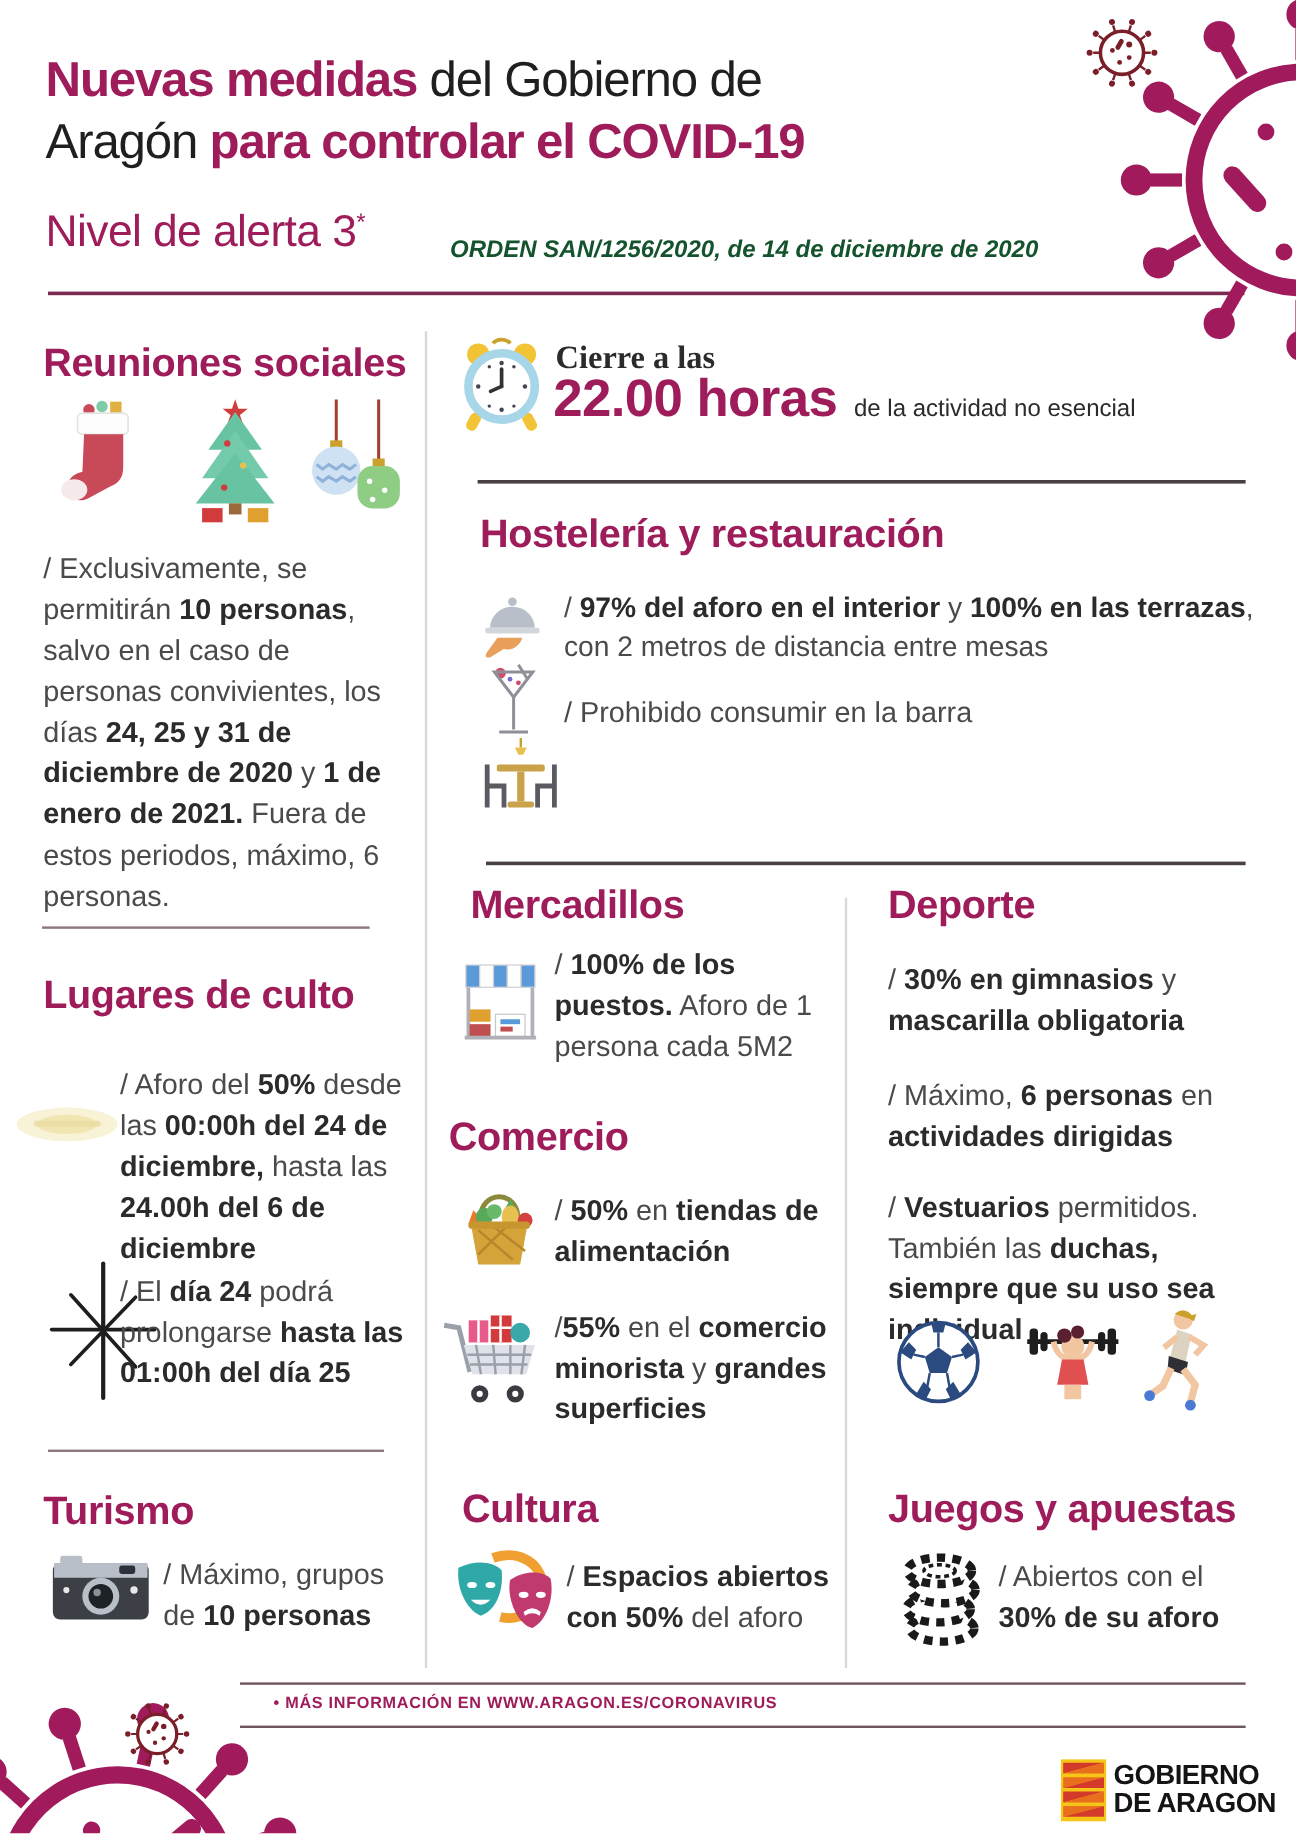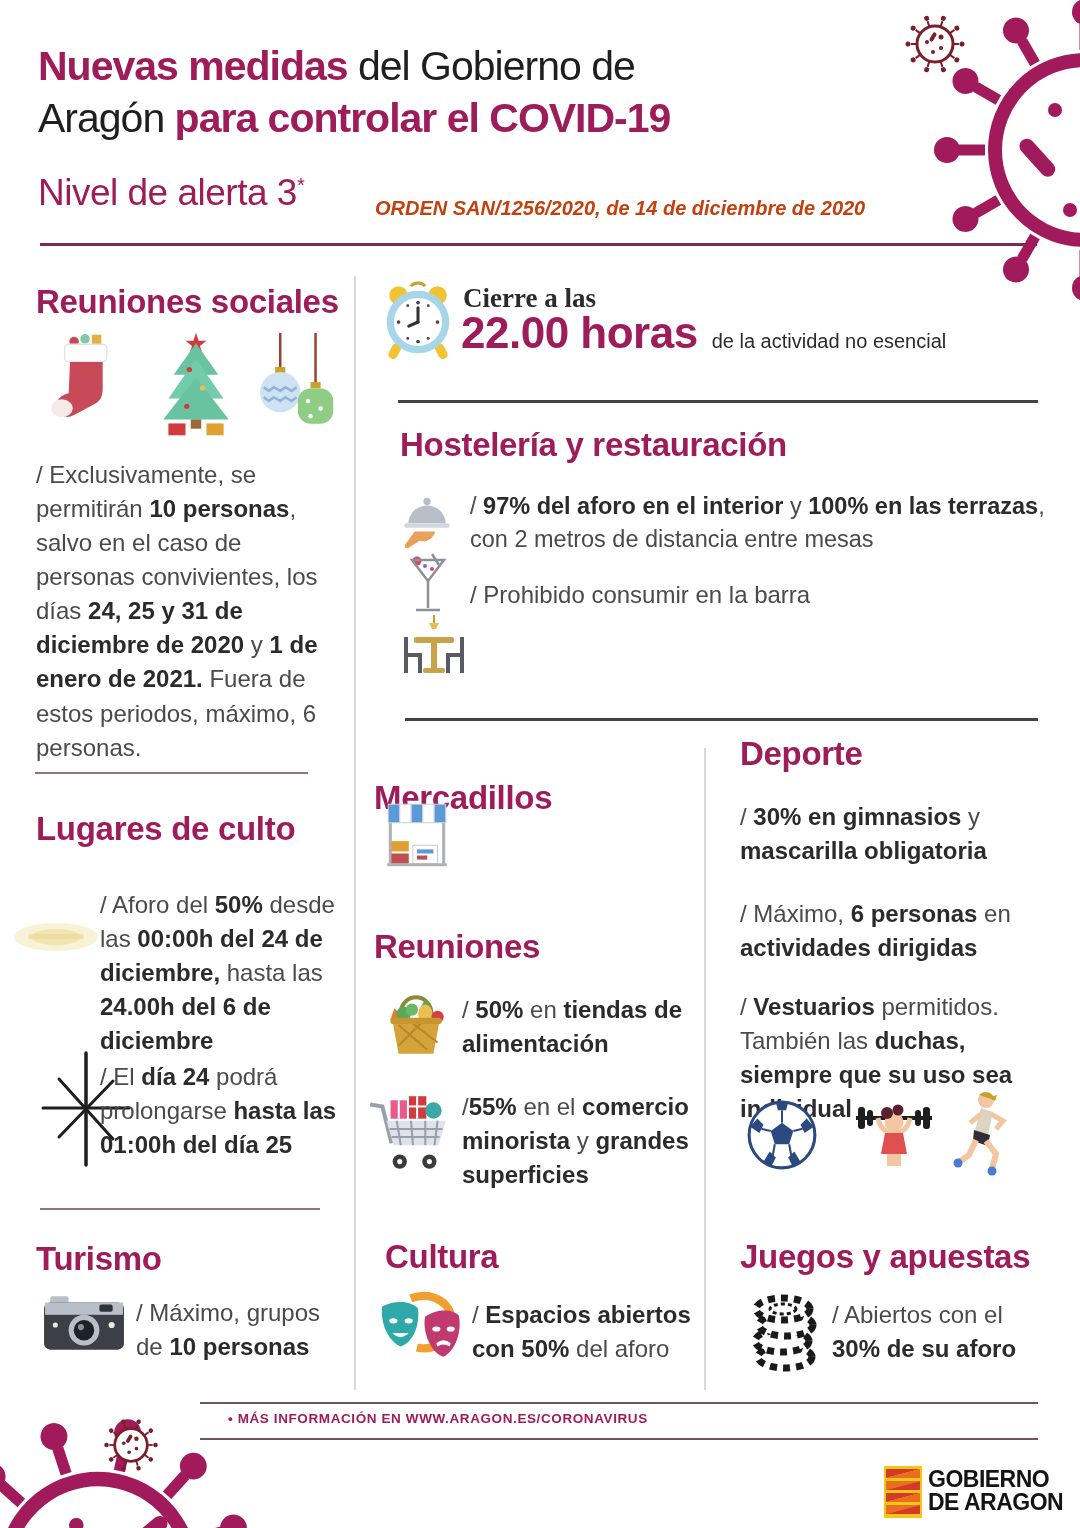--- a/index.html
+++ b/index.html
@@ -7,21 +7,21 @@
   #page{position:relative;width:1080px;height:1528px;background:#fff;overflow:hidden;
         font-family:"Liberation Sans",sans-serif;color:var(--body);}
   .abs{position:absolute;}
   .h-mag{color:var(--mag);font-weight:800;font-size:33px;letter-spacing:-0.3px;}
   .body-t{font-size:24px;line-height:1.42;color:var(--body);}
   .sg-b{font-weight:800;color:var(--bold);}
   .sg-m{font-weight:800;color:var(--mag);}
   #title{font-size:41px;line-height:1.28;letter-spacing:-1px;color:var(--ink);font-weight:500;}
   #alert-level{font-size:37px;font-weight:400;color:var(--mag);letter-spacing:-0.5px;}
   #alert-level sup{font-size:20px;}
-  #order-ref{font-size:20px;font-style:italic;font-weight:700;color:#c2410c;}
+  #order-ref{font-size:20px;font-style:italic;font-weight:700;color:#14532d;}
   .rule-dark{height:3px;background:#4a3f45;}
   .rule-mid{height:2px;background:#8d7680;}
   .rule-foot{height:2px;background:#6e5560;}
   .vline{width:2px;background:#d9d9d9;}
   #closure-intro{font-size:27px;font-weight:800;color:var(--bold);}
   #closure-row{display:flex;align-items:baseline;gap:14px;}
   #closure-time{font-size:44px;font-weight:800;color:var(--mag);letter-spacing:-0.5px;}
   #closure-scope{font-size:20px;font-weight:400;color:var(--bold);}
   #footer-info{font-size:13.5px;letter-spacing:0.6px;color:var(--mag);font-weight:600;}
   #footer-info .url{font-weight:800;}
@@ -248,40 +248,41 @@
       <path d="M66 24 v36"></path>
         <path d="M66 42 h-14 v18"></path>
     </g>
     <rect x="18" y="24" width="40" height="6" rx="2" fill="#c9a24a"></rect>
     <rect x="35" y="30" width="6" height="25" fill="#c9a24a"></rect>
     <rect x="27" y="55" width="22" height="5" rx="2" fill="#c9a24a"></rect>
   </svg>
 
   <div class="abs rule-dark" style="left:405px;top:718px;width:633px;"></div>
 
-  <div class="abs h-mag" style="left:374px;top:735px;margin-top:44px;">Mercadillos</div>
+  <div class="abs h-mag" style="left:392px;top:735px;">Mercadillos</div>
   <svg class="abs" style="left:383px;top:796px;" width="68" height="78" viewBox="0 0 66 76">
     <line x1="7" y1="22" x2="7" y2="66" stroke="#b0b0b8" stroke-width="3"></line>
     <line x1="59" y1="22" x2="59" y2="66" stroke="#b0b0b8" stroke-width="3"></line>
     <g stroke="#cfcfd6" stroke-width="1">
       <rect x="5" y="8" width="11.2" height="18" fill="#5a9ad8"></rect>
         <rect x="16.2" y="8" width="11.2" height="18" fill="#ffffff"></rect>
       <rect x="27.4" y="8" width="11.2" height="18" fill="#5a9ad8"></rect>
         <rect x="38.6" y="8" width="11.2" height="18" fill="#ffffff"></rect>
       <rect x="49.8" y="8" width="11.2" height="18" fill="#5a9ad8"></rect>
     </g>
     <rect x="8" y="44" width="17" height="10" fill="#e0a030"></rect>
       <rect x="8" y="56" width="17" height="10" fill="#c05050"></rect>
     <rect x="29" y="48" width="24" height="18" fill="#fff" stroke="#c8c8d0"></rect>
     <rect x="33" y="52" width="16" height="4" fill="#5a9ad8"></rect>
       <rect x="33" y="58" width="10" height="4" fill="#c05050"></rect>
     <line x1="4" y1="67" x2="62" y2="67" stroke="#b0b0b8" stroke-width="3"></line>
   </svg>
-
-  <div class="abs h-mag" style="left:374px;top:928px;">Reuniones</div>
+  <div class="abs body-t" style="left:462px;top:788px;width:235px;"><span>/ </span><span class="sg-b">100% de los puestos.</span><span> Aforo de 1 persona cada 5M2</span></div>
+
+  <div class="abs h-mag" style="left:374px;top:928px;">Comercio</div>
   <svg class="abs" style="left:380px;top:986px;" width="72" height="74" viewBox="0 0 70 72">
     <path d="M20 27 a15 16 0 0 1 30 0" fill="none" stroke="#8a8a3a" stroke-width="4"></path>
     <polygon points="14,22 23,31 10,33" fill="#e87a2a"></polygon>
     <circle cx="23" cy="27" r="7" fill="#5aa85a"></circle>
       <circle cx="31" cy="23" r="6" fill="#6ab86a"></circle>
     <path d="M44 13 l-5 9 h10 z" fill="#5aa85a"></path>
     <ellipse cx="44" cy="27" rx="7" ry="9" fill="#e8c050"></ellipse>
     <circle cx="56" cy="30" r="6" fill="#d24040"></circle>
     <path d="M12 33 h46 l-6 33 h-34 z" fill="#d4a43a"></path>
     <path d="M18 38 l28 24 M40 36 l-22 22 M30 35 l26 20" stroke="#b8862a" stroke-width="2"></path>

